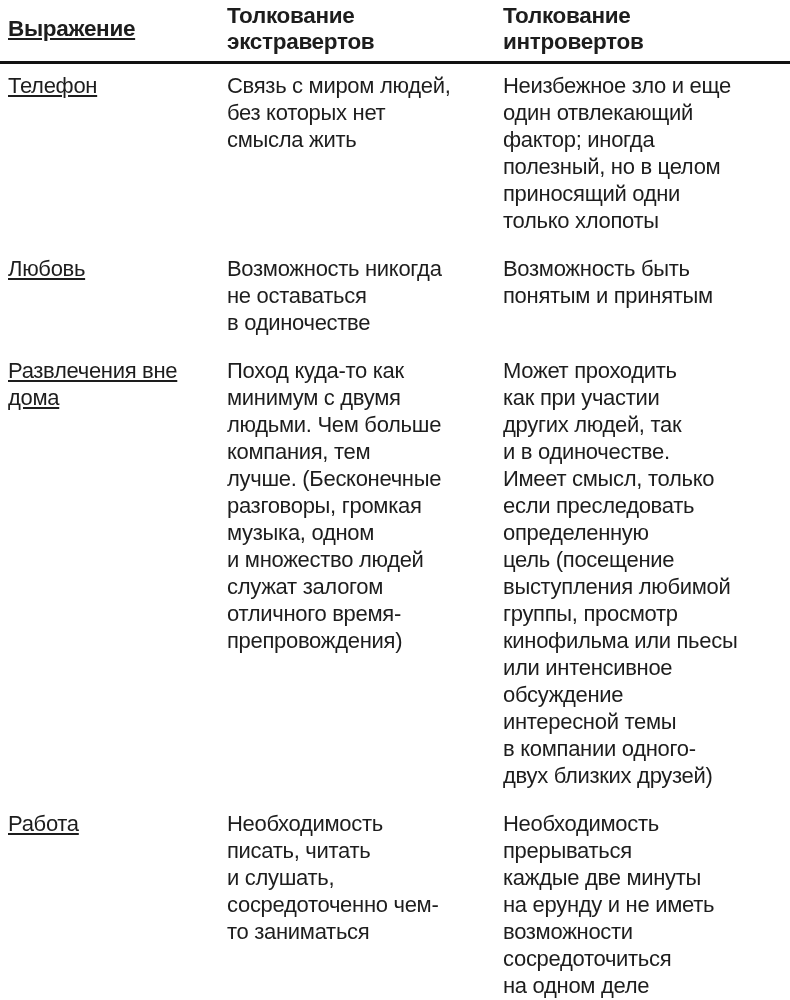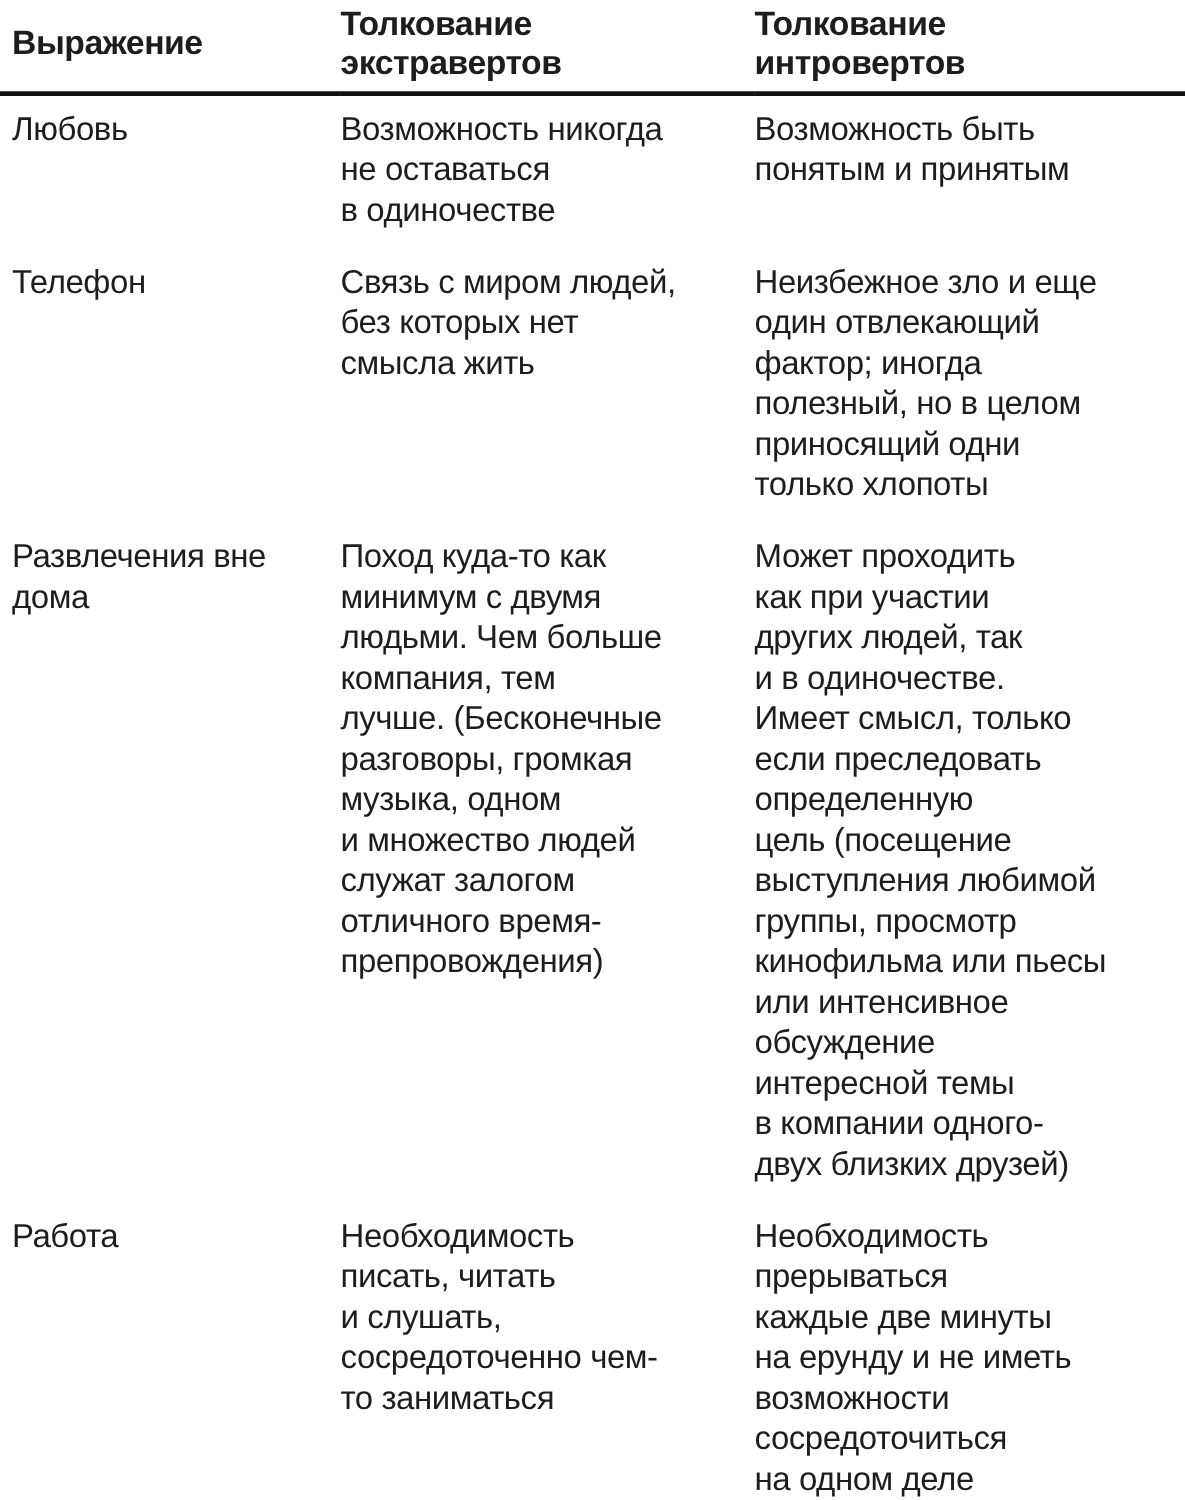--- a/index.html
+++ b/index.html
@@ -27,20 +27,21 @@
     text-align: left;
     vertical-align: top;
     white-space: pre-line;
     font-size: 22px;
     line-height: 27px;
     letter-spacing: -0.3px;
     padding: 8px 14px 13px 0;
   }
   th:first-child, td:first-child {
     padding-left: 8px;
+    text-decoration: underline;
   }
   thead th {
     font-weight: bold;
     font-size: 22.5px;
     line-height: 26px;
     padding-top: 3px;
     padding-bottom: 6px;
     border-bottom: 3px solid #111111;
   }
   thead th.expr {
@@ -63,38 +64,38 @@
     <tr>
       <th class="expr">Выражение</th>
       <th>Толкование
 экстравертов</th>
       <th>Толкование
 интровертов</th>
     </tr>
   </thead>
   <tbody>
     <tr>
-      <td>Любовь</td>
-      <td>Возможность никогда
-не оставаться
-в одиночестве</td>
-      <td>Возможность быть
-понятым и принятым</td>
-    </tr>
-    <tr>
       <td>Телефон</td>
       <td>Связь с миром людей,
 без которых нет
 смысла жить</td>
       <td>Неизбежное зло и еще
 один отвлекающий
 фактор; иногда
 полезный, но в целом
 приносящий одни
 только хлопоты</td>
+    </tr>
+    <tr>
+      <td>Любовь</td>
+      <td>Возможность никогда
+не оставаться
+в одиночестве</td>
+      <td>Возможность быть
+понятым и принятым</td>
     </tr>
     <tr>
       <td>Развлечения вне
 дома</td>
       <td>Поход куда-то как
 минимум с двумя
 людьми. Чем больше
 компания, тем
 лучше. (Бесконечные
 разговоры, громкая

